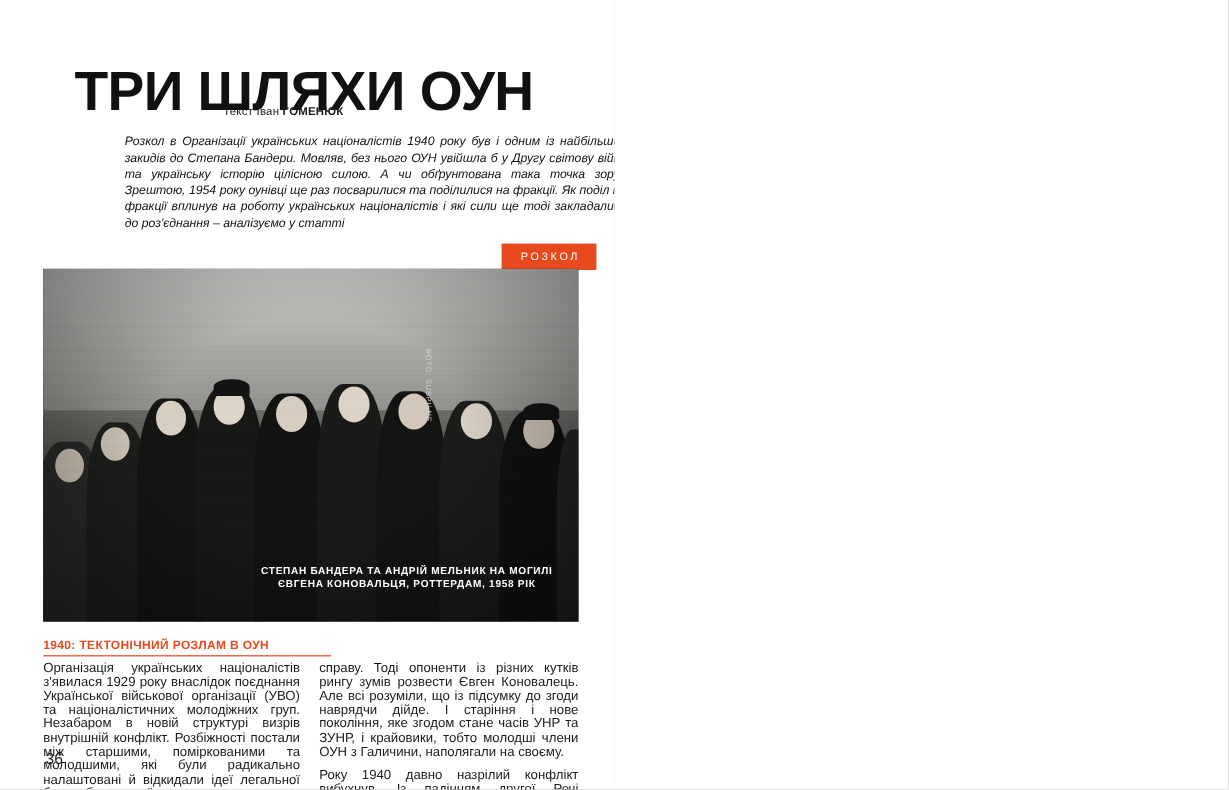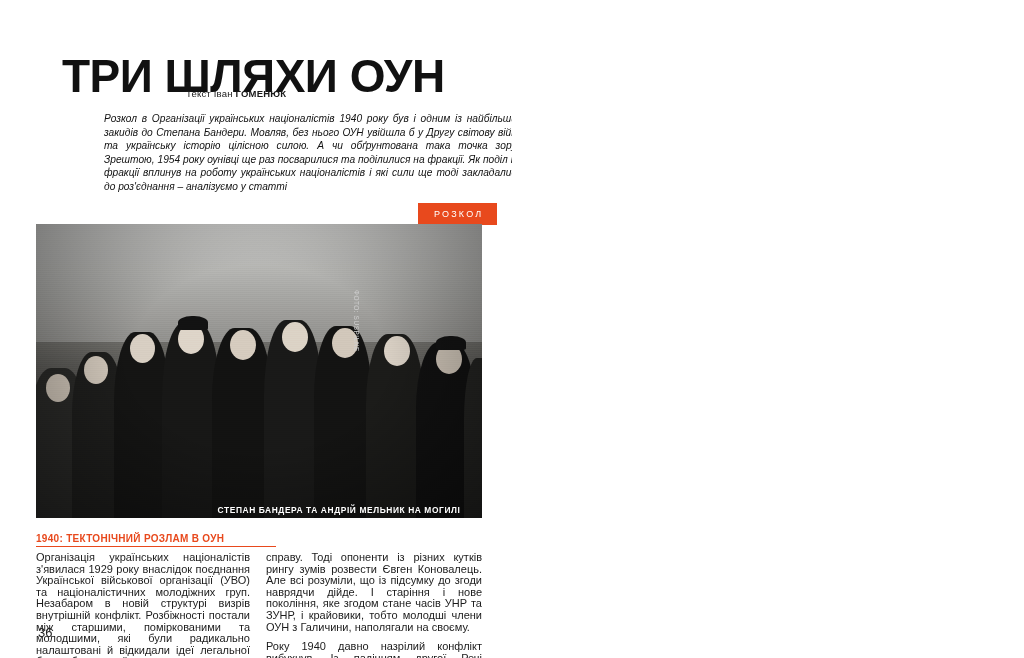--- a/index.html
+++ b/index.html
@@ -69,21 +69,21 @@
       repeating-linear-gradient(0deg, rgba(255,255,255,0.025) 0 1px, rgba(0,0,0,0.03) 1px 2px);
     mix-blend-mode:overlay;
   }
   .photo .vig {
     position:absolute; inset:0;
     background:radial-gradient(ellipse at 50% 45%, rgba(0,0,0,0) 40%, rgba(0,0,0,0.45) 100%);
   }
   .caption {
     position:absolute; left:208px; top:470px; width:262px;
     color:#ffffff; font-size:8.4px; font-weight:bold; line-height:11px;
-    letter-spacing:0.6px; text-align:center; text-transform:uppercase;margin-top:35px;
+    letter-spacing:0.6px; text-align:center; text-transform:uppercase;
   }
   .credit {
     position:absolute; left:360px; top:290px;
     transform-origin:0 0; transform:rotate(90deg);
     color:#cfcfcf; font-size:6.4px; letter-spacing:0.6px; white-space:nowrap;
   }
 
   .subhead {
     position:absolute; left:36px; top:533px; width:240px;
     font-size:10px; font-weight:bold; color:#e8491d; letter-spacing:0.3px;

